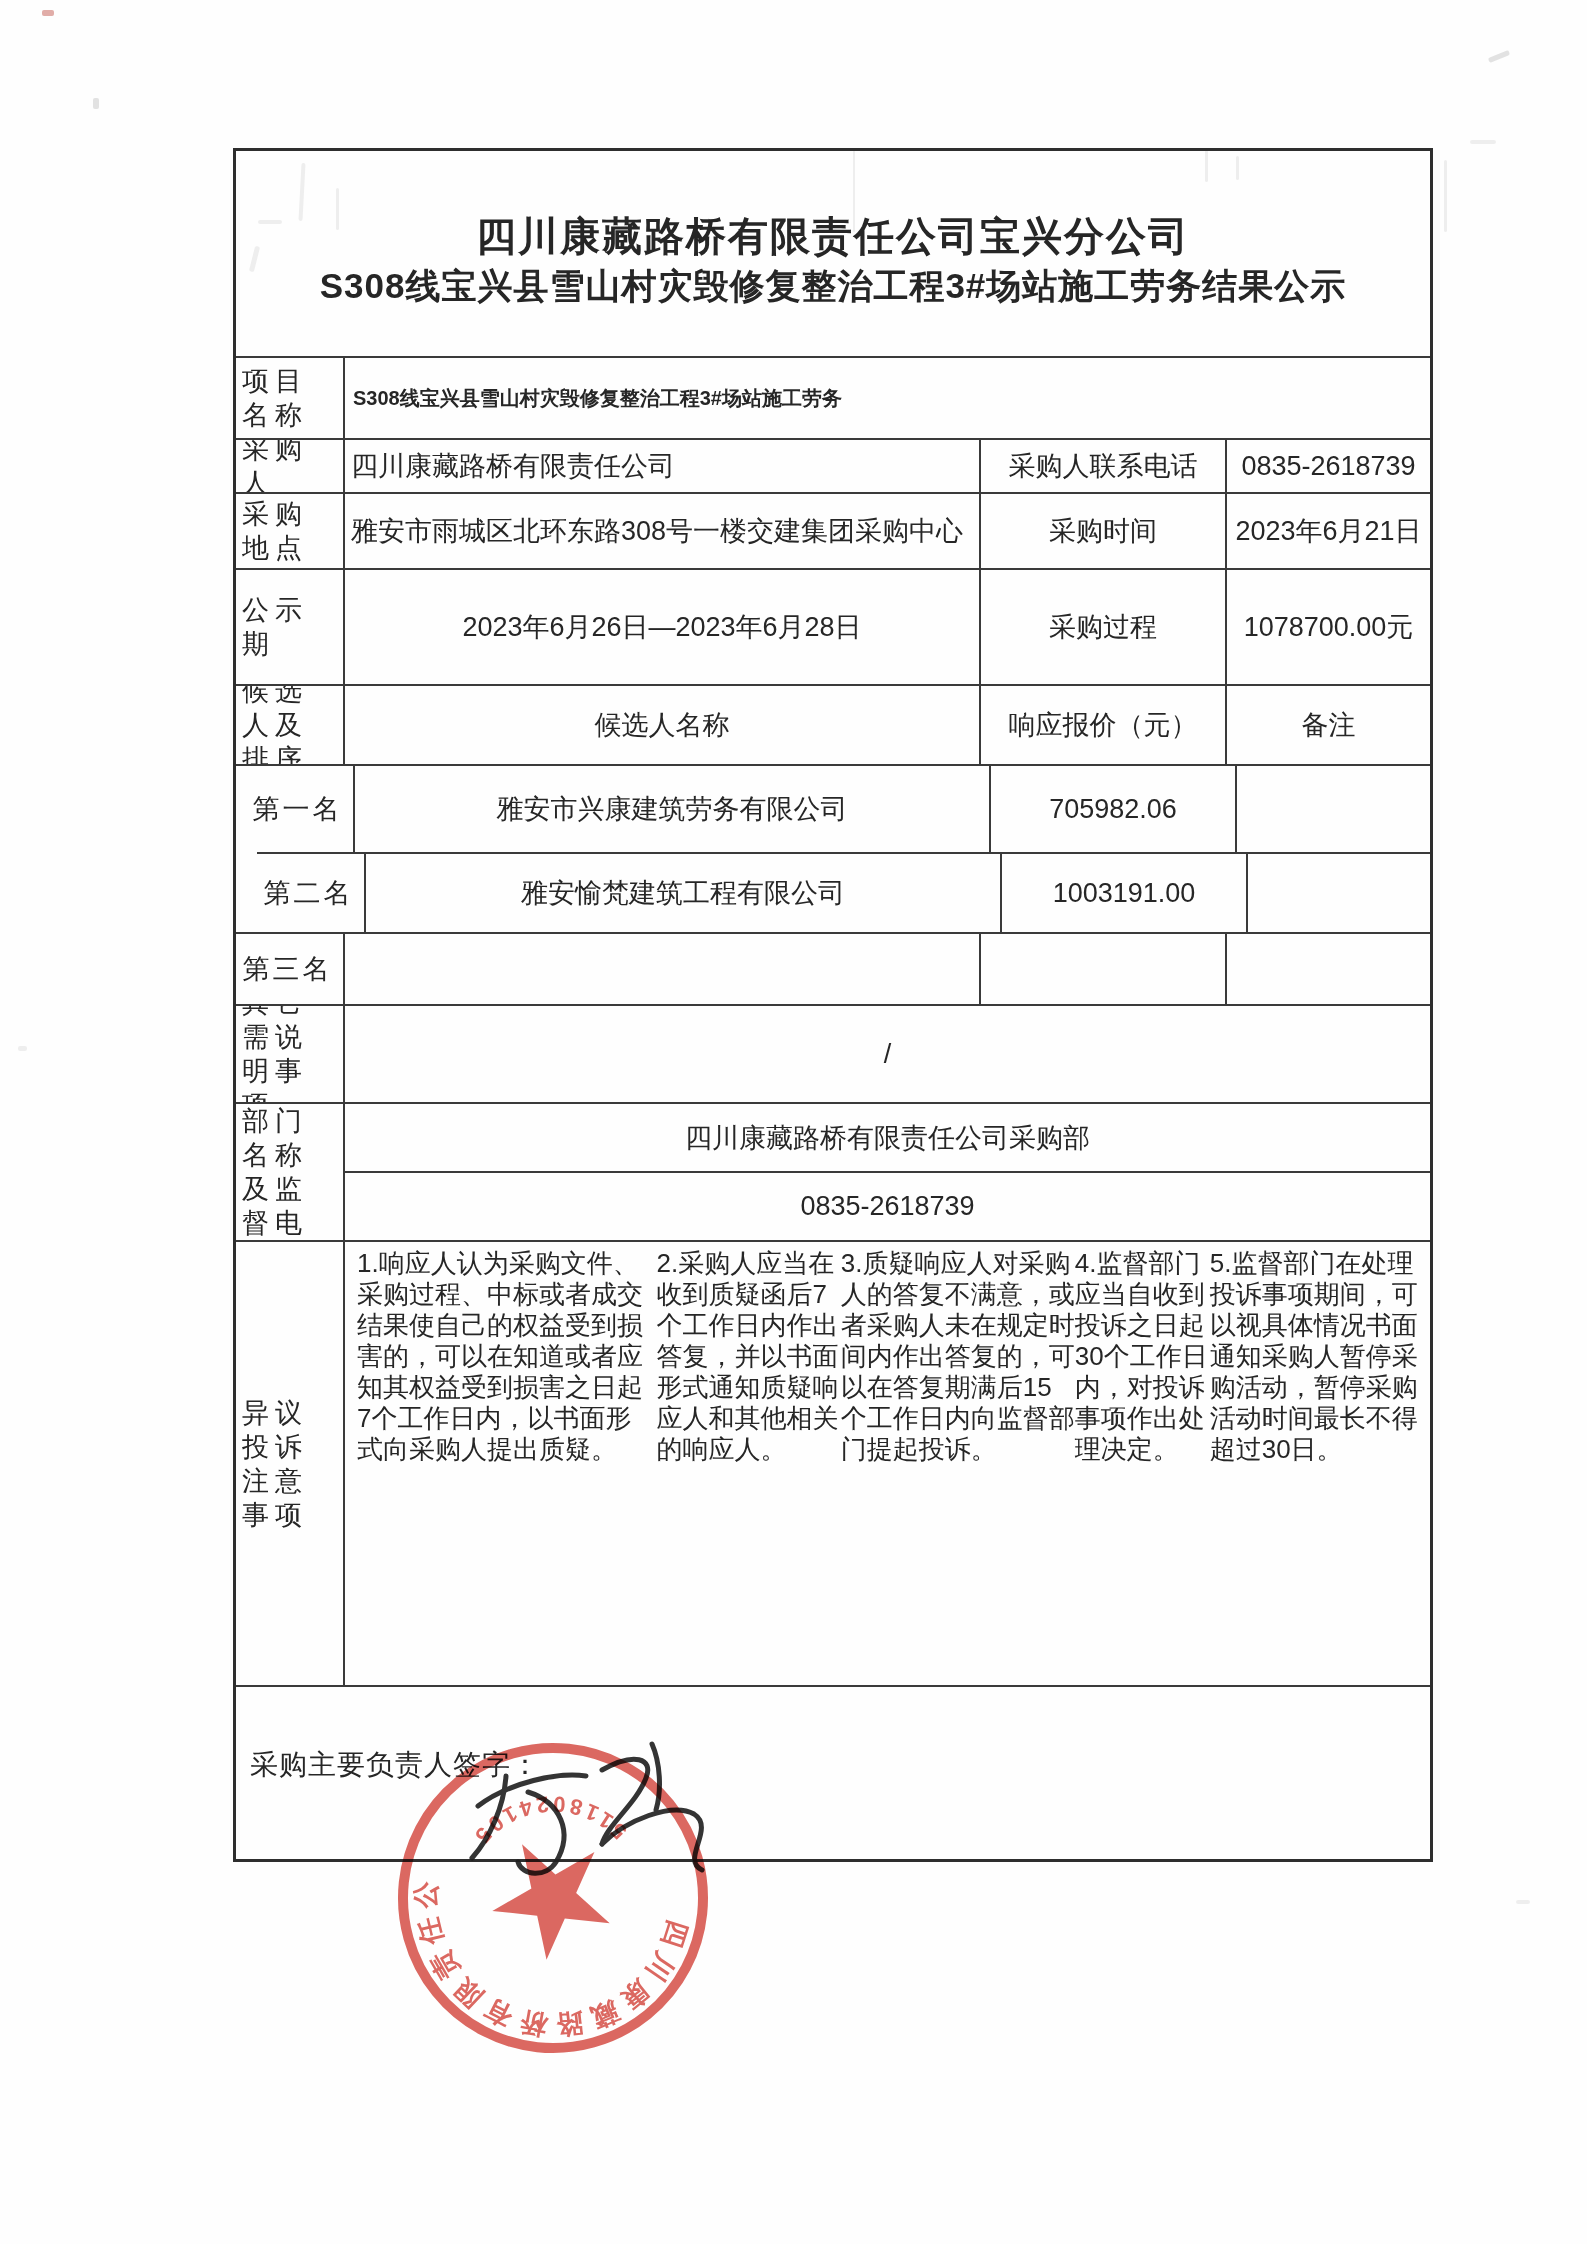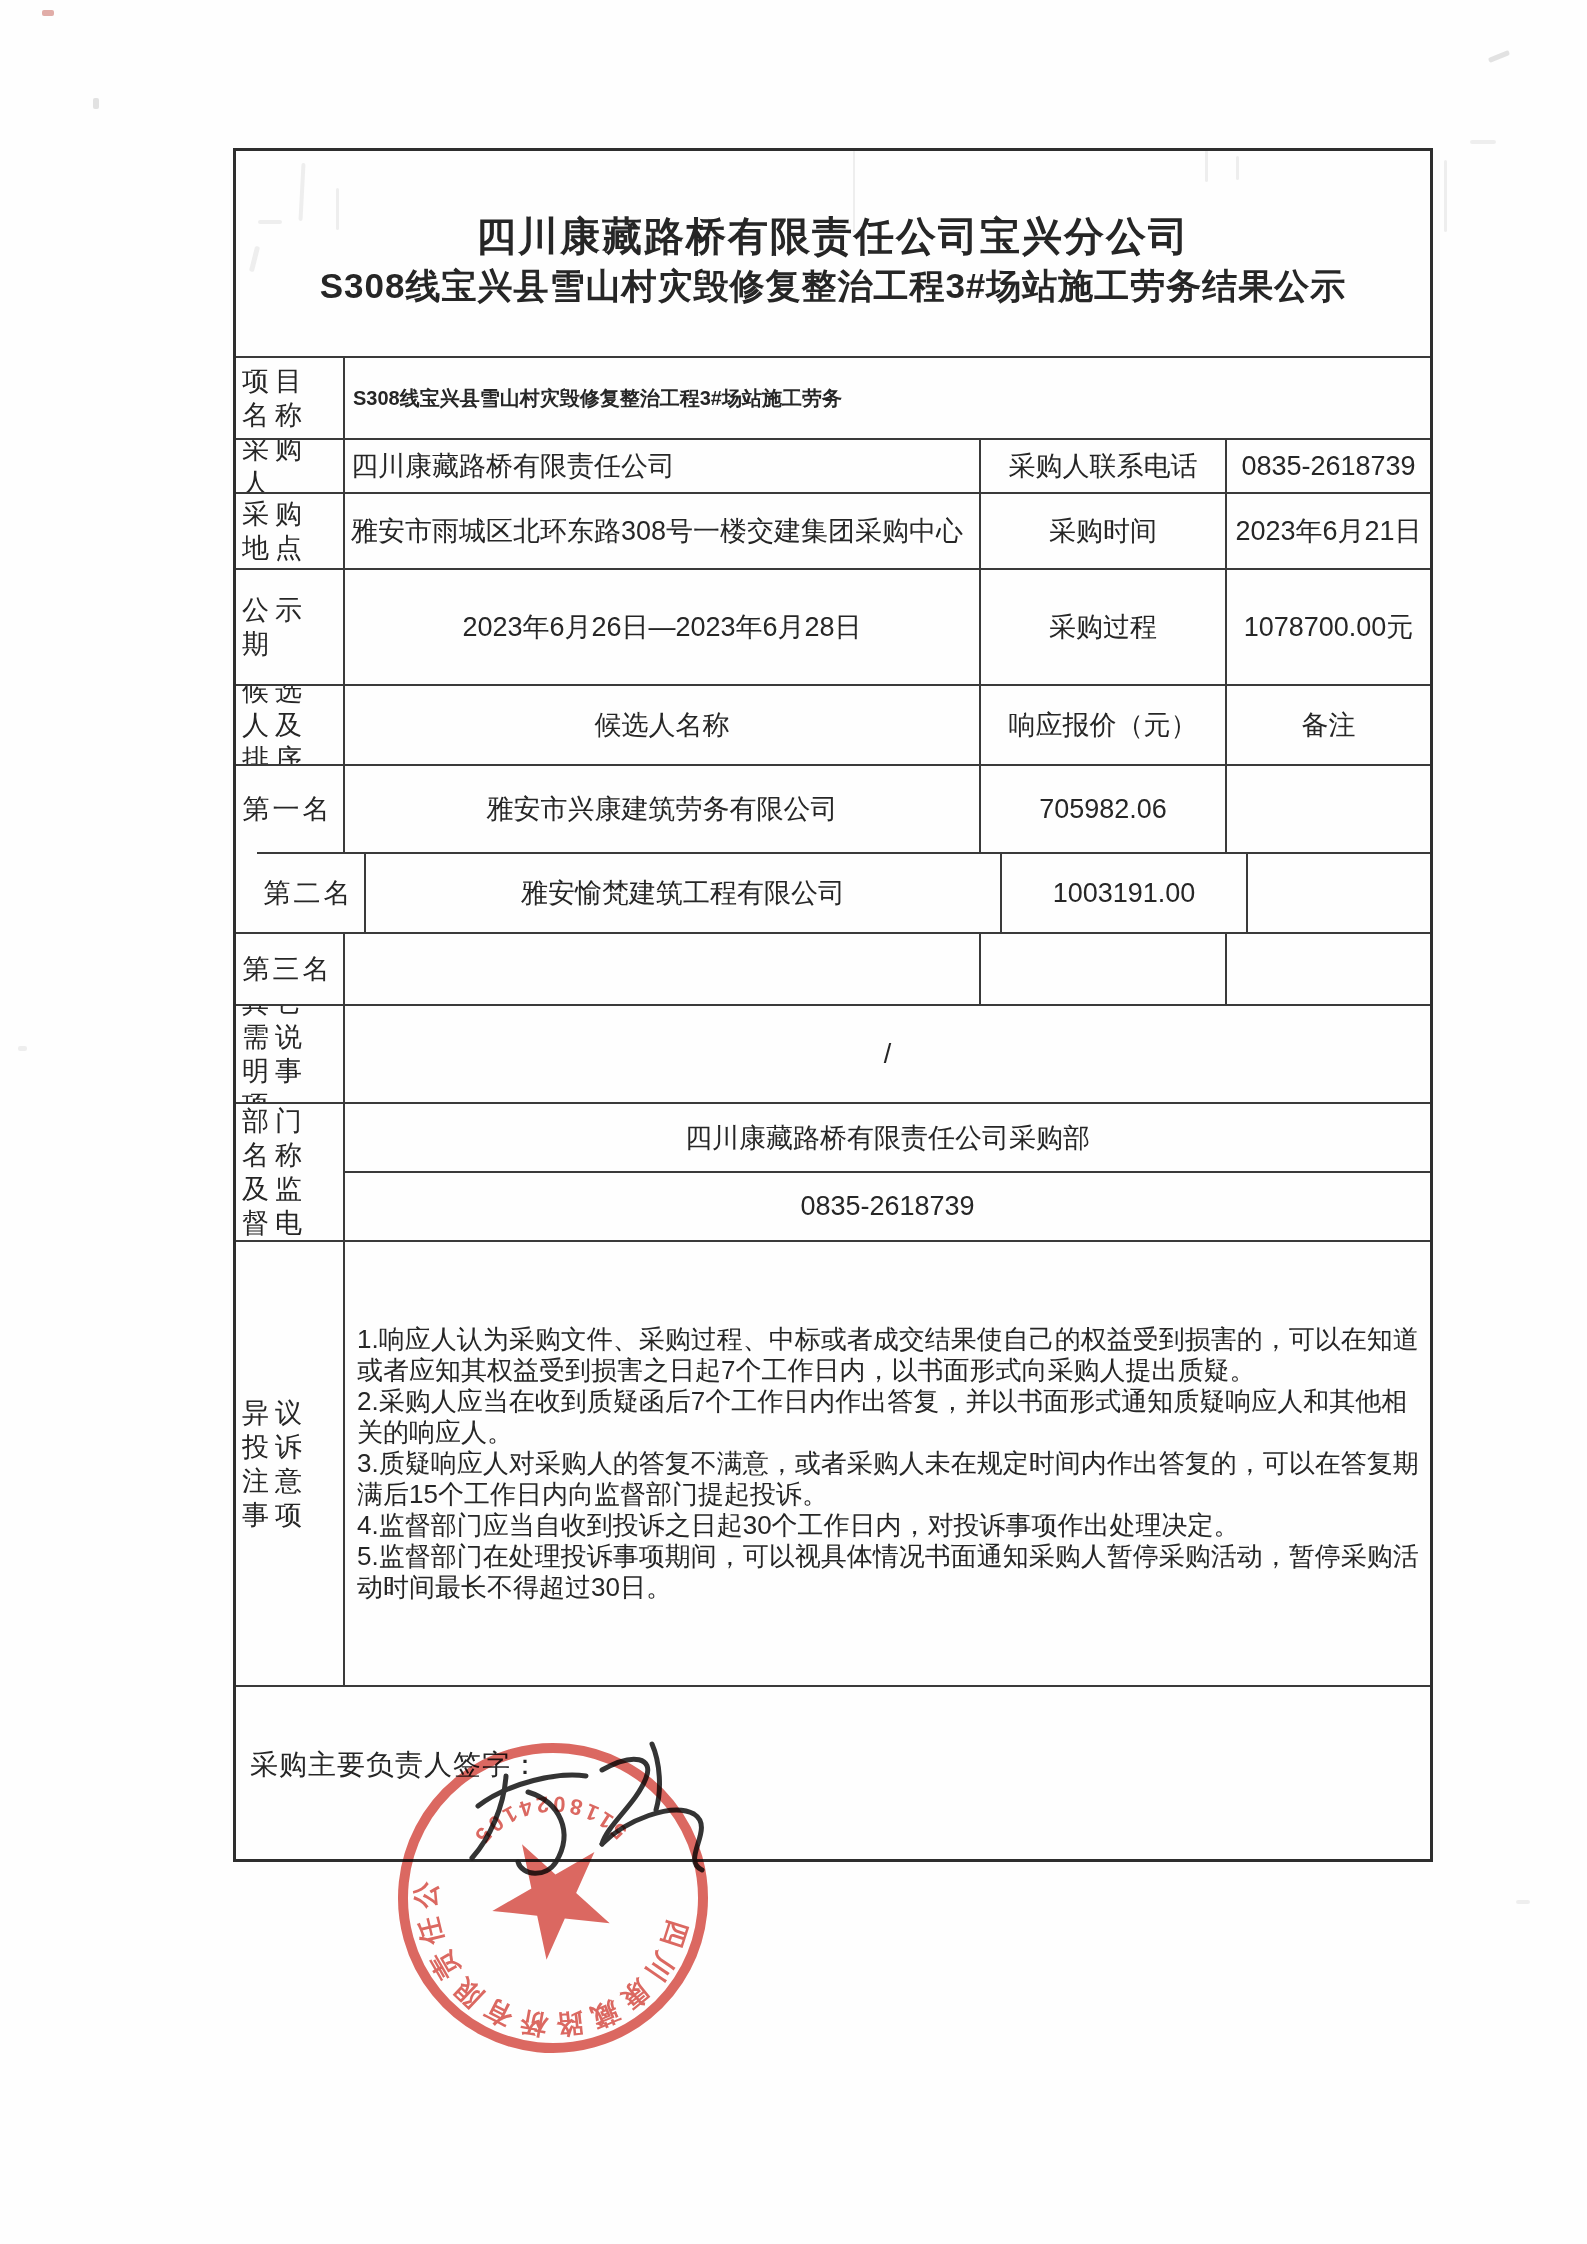--- a/index.html
+++ b/index.html
@@ -27,21 +27,21 @@
   .title-block{flex:none;height:205px;box-sizing:border-box;padding-top:62px;
       display:flex;flex-direction:column;align-items:center;}
   .title1{font-size:40px;font-weight:bold;letter-spacing:2px;line-height:46px;}
   .title2{font-size:35px;font-weight:bold;letter-spacing:1px;line-height:46px;margin-top:4px;}
   .projval{font-weight:700;font-size:20px;letter-spacing:0;text-align:right;}
   .supright{flex:1;display:flex;flex-direction:column;}
   .supsub{flex:1;box-sizing:border-box;display:flex;align-items:center;justify-content:center;
       font-size:27px;}
   .supsub + .supsub{border-top:2px solid #3a3a3a;}
   .objtext{flex:1;padding:6px 10px 6px 12px;font-size:26px;line-height:31px;
-      display:flex;flex-direction:column;justify-content:center;}
+      display:flex;flex-direction:row;justify-content:center;}
   .objtext div{margin:0;}
   .sigrow{align-items:center;}
   .siglabel{font-size:28px;padding-left:14px;letter-spacing:1px;}
   .stamp-wrap{position:absolute;left:393px;top:1738px;width:320px;height:320px;
       opacity:.82;mix-blend-mode:multiply;pointer-events:none;}
   .sig-wrap{position:absolute;left:440px;top:1720px;width:300px;height:170px;pointer-events:none;}
   .artifact{position:absolute;background:#9a9a9a;opacity:.28;border-radius:2px;}
   .artifact.red{background:#c96a60;opacity:.55;}
   .artifact.faint{opacity:.16;}
 </style>
@@ -96,21 +96,21 @@
     <div class="cell c4">1078700.00元</div>
   </div>
 
   <div class="row" style="height:80px;">
     <div class="cell c1">候选人及排序</div>
     <div class="cell c2 center">候选人名称</div>
     <div class="cell c3">响应报价（元）</div>
     <div class="cell c4">备注</div>
   </div>
 
-  <div class="row" style="height:88px;">
+  <div class="row" style="height:88px;padding-left:10px;">
     <div class="cell c1 rank">第一名</div>
     <div class="cell c2 center">雅安市兴康建筑劳务有限公司</div>
     <div class="cell c3">705982.06</div>
     <div class="cell c4"></div>
   </div>
 
   <div class="row" style="height:80px;margin-left:21px;">
     <div class="cell c1 rank">第二名</div>
     <div class="cell c2 center">雅安愉梵建筑工程有限公司</div>
     <div class="cell c3">1003191.00</div>

